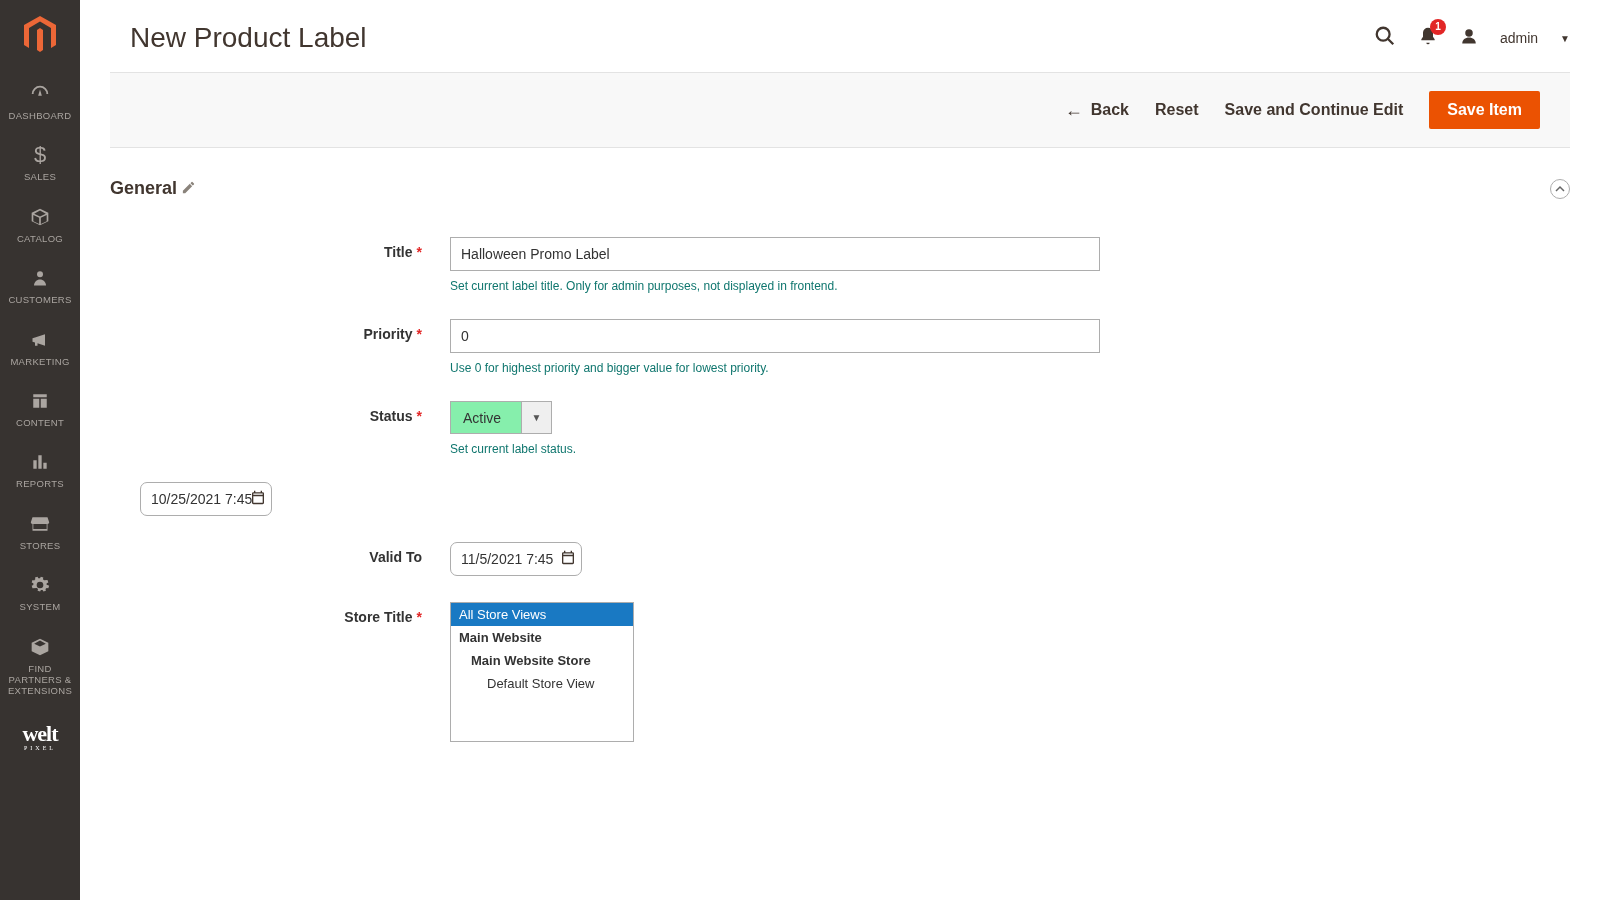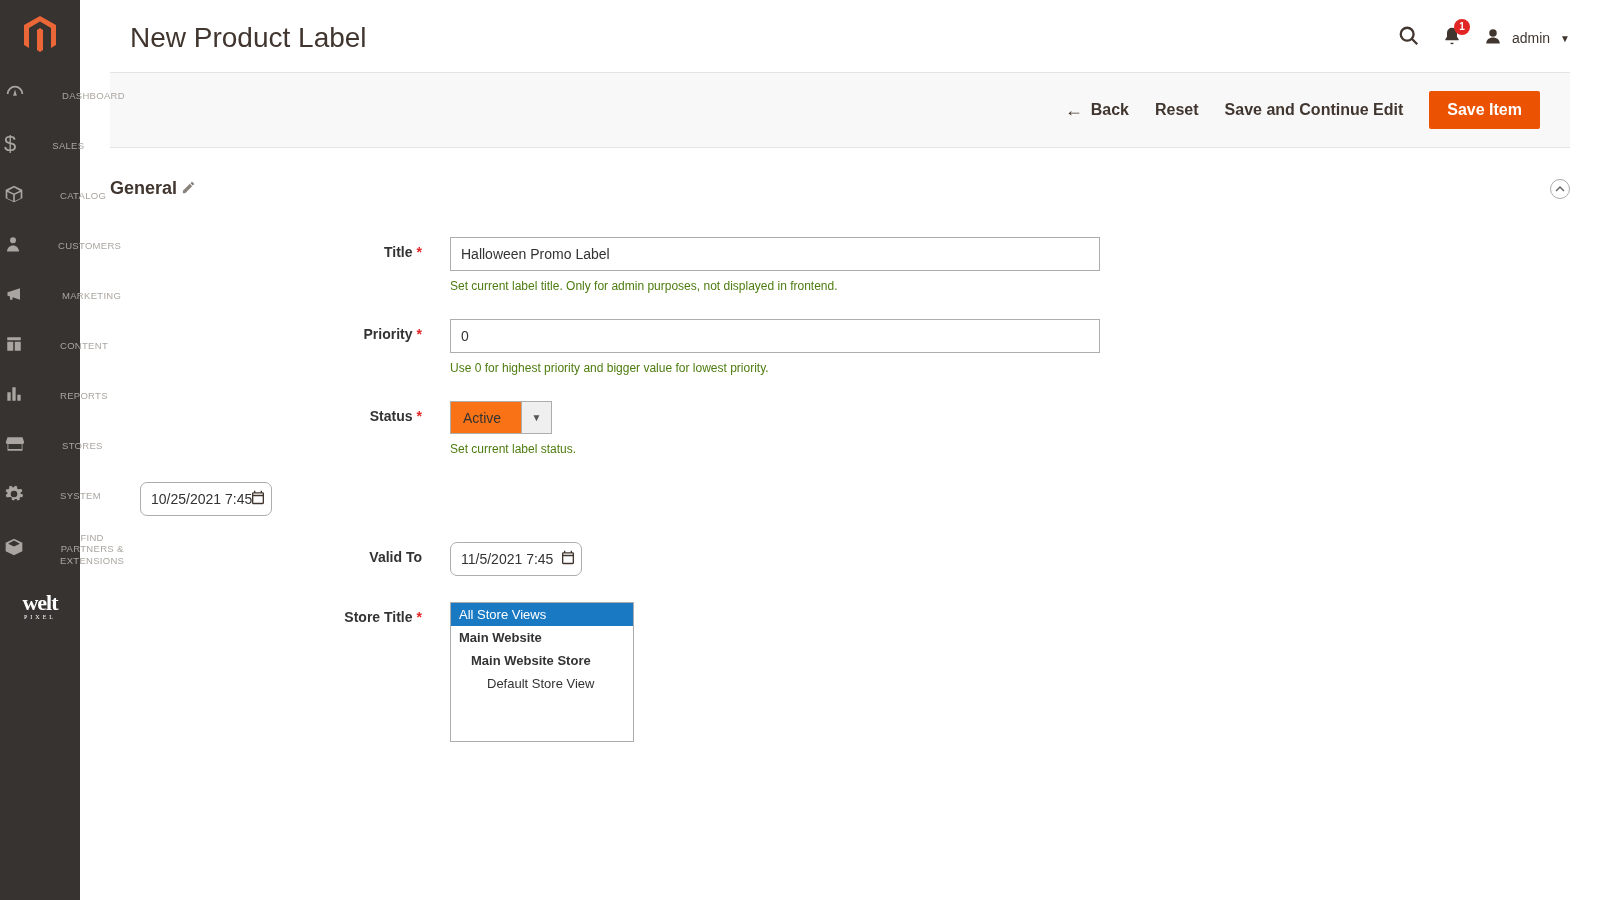--- a/index.html
+++ b/index.html
@@ -9,22 +9,22 @@
   position: fixed; left: 0; top: 0; bottom: 0; width: 80px;
   background: #373330; display: flex; flex-direction: column; align-items: center;
   padding-top: 0; z-index: 100;
 }
 .sidebar-logo {
   width: 80px; height: 70px; display: flex; align-items: center; justify-content: center;
   background: #373330;
 }
 .sidebar-logo svg { width: 34px; height: 38px; }
 .sidebar-item {
-  width: 80px; padding: 12px 4px 10px; display: flex; 
-  align-items: center; cursor: pointer; color: #aaa5a0; gap: 36px;
+  width: 80px; padding: 12px 4px 10px; display: flex; flex-direction: column;
+  align-items: center; cursor: pointer; color: #aaa5a0;
 }
 .sidebar-item .icon { font-size: 22px; margin-bottom: 4px; color: #aaa5a0; display:flex; align-items:center; justify-content:center; height:24px; }
 .sidebar-item .label { font-size: 9.5px; text-align: center; line-height: 1.2; letter-spacing: 0.3px; }
 .sidebar-welt {
   width: 64px; padding: 14px 4px; display:flex; align-items:center; justify-content:center;
   font-family: Georgia, serif; color:#fff; font-size: 22px; font-weight:bold; letter-spacing:-1px;
 }
 .sidebar-welt .sub { font-size: 6px; letter-spacing: 3px; display:block; text-align:center; margin-top:-2px; font-weight:normal;}
 
 .main { margin-left: 80px; padding: 0; }
@@ -37,21 +37,21 @@
 .page-title { font-size: 28px; font-weight: 400; color: #41362f; }
 .header-right { display:flex; align-items:center; gap: 22px; }
 .search-icon { font-size: 20px; cursor:pointer; color:#41362f; }
 .notif { position: relative; cursor:pointer; }
 .notif-icon { font-size: 20px; color:#41362f; }
 .notif-badge {
   position:absolute; top:-6px; right:-8px; background:#e22626; color:#fff;
   border-radius:50%; width:16px; height:16px; font-size:10px; display:flex;
   align-items:center; justify-content:center; font-weight:bold;
 }
-.user { display:flex; align-items:center; gap:10px; cursor:pointer; color:#41362f; font-size:14px;}
+.user { display:flex; align-items:center; gap:22px; cursor:pointer; color:#41362f; font-size:14px;}
 .user-icon { font-size:18px; }
 .caret { font-size:10px; }
 
 .actionbar {
   background: #f8f8f8; border-top:1px solid #e3e3e3; border-bottom:1px solid #e3e3e3;
   padding: 18px 30px; display:flex; justify-content:flex-end; align-items:center; gap: 26px;
   margin: 0 30px;
 }
 .btn-link { background:none; border:none; color:#41362f; font-size:16px; cursor:pointer; font-weight:600; display:flex; align-items:center; gap:8px; }
 .btn-link .arrow { font-size:18px; }
@@ -77,26 +77,26 @@
   font-size:14px; font-weight:600; color:#333;
 }
 .req { color:#e22626; margin-left:4px; }
 .form-field { flex: 0 0 650px; }
 .form-field-narrow { flex: 0 0 auto; }
 .input-text {
   width: 100%; height: 33px; border:1px solid #adadad; padding: 16px 10px;
   font-size:14px; color:#333; background:#fff;
 }
 .input-text-sm { width: 132px; border-radius: 7px; }
-.help { font-size: 12px; color:#4d7c0f; margin-top: 8px; }
+.help { font-size: 12px; color:#0f766e; margin-top: 8px; }
 
 .select-wrap { display:inline-flex; }
 .select-box {
   height:33px; border:1px solid #adadad; padding: 0 12px; display:flex; align-items:center;
-  background:#f97316; font-size:14px; min-width: 72px;
+  background:#86efac; font-size:14px; min-width: 72px;
 }
 .select-arrow {
   height:33px; width:30px; border:1px solid #adadad; border-left:none;
   background:#efefef; display:flex; align-items:center; justify-content:center;
   font-size:10px; color:#555; cursor:pointer;
 }
 
 .date-wrap { position:relative; display:inline-block; }
 .date-icon {
   position:absolute; right:6px; top:50%; transform:translateY(-50%);

